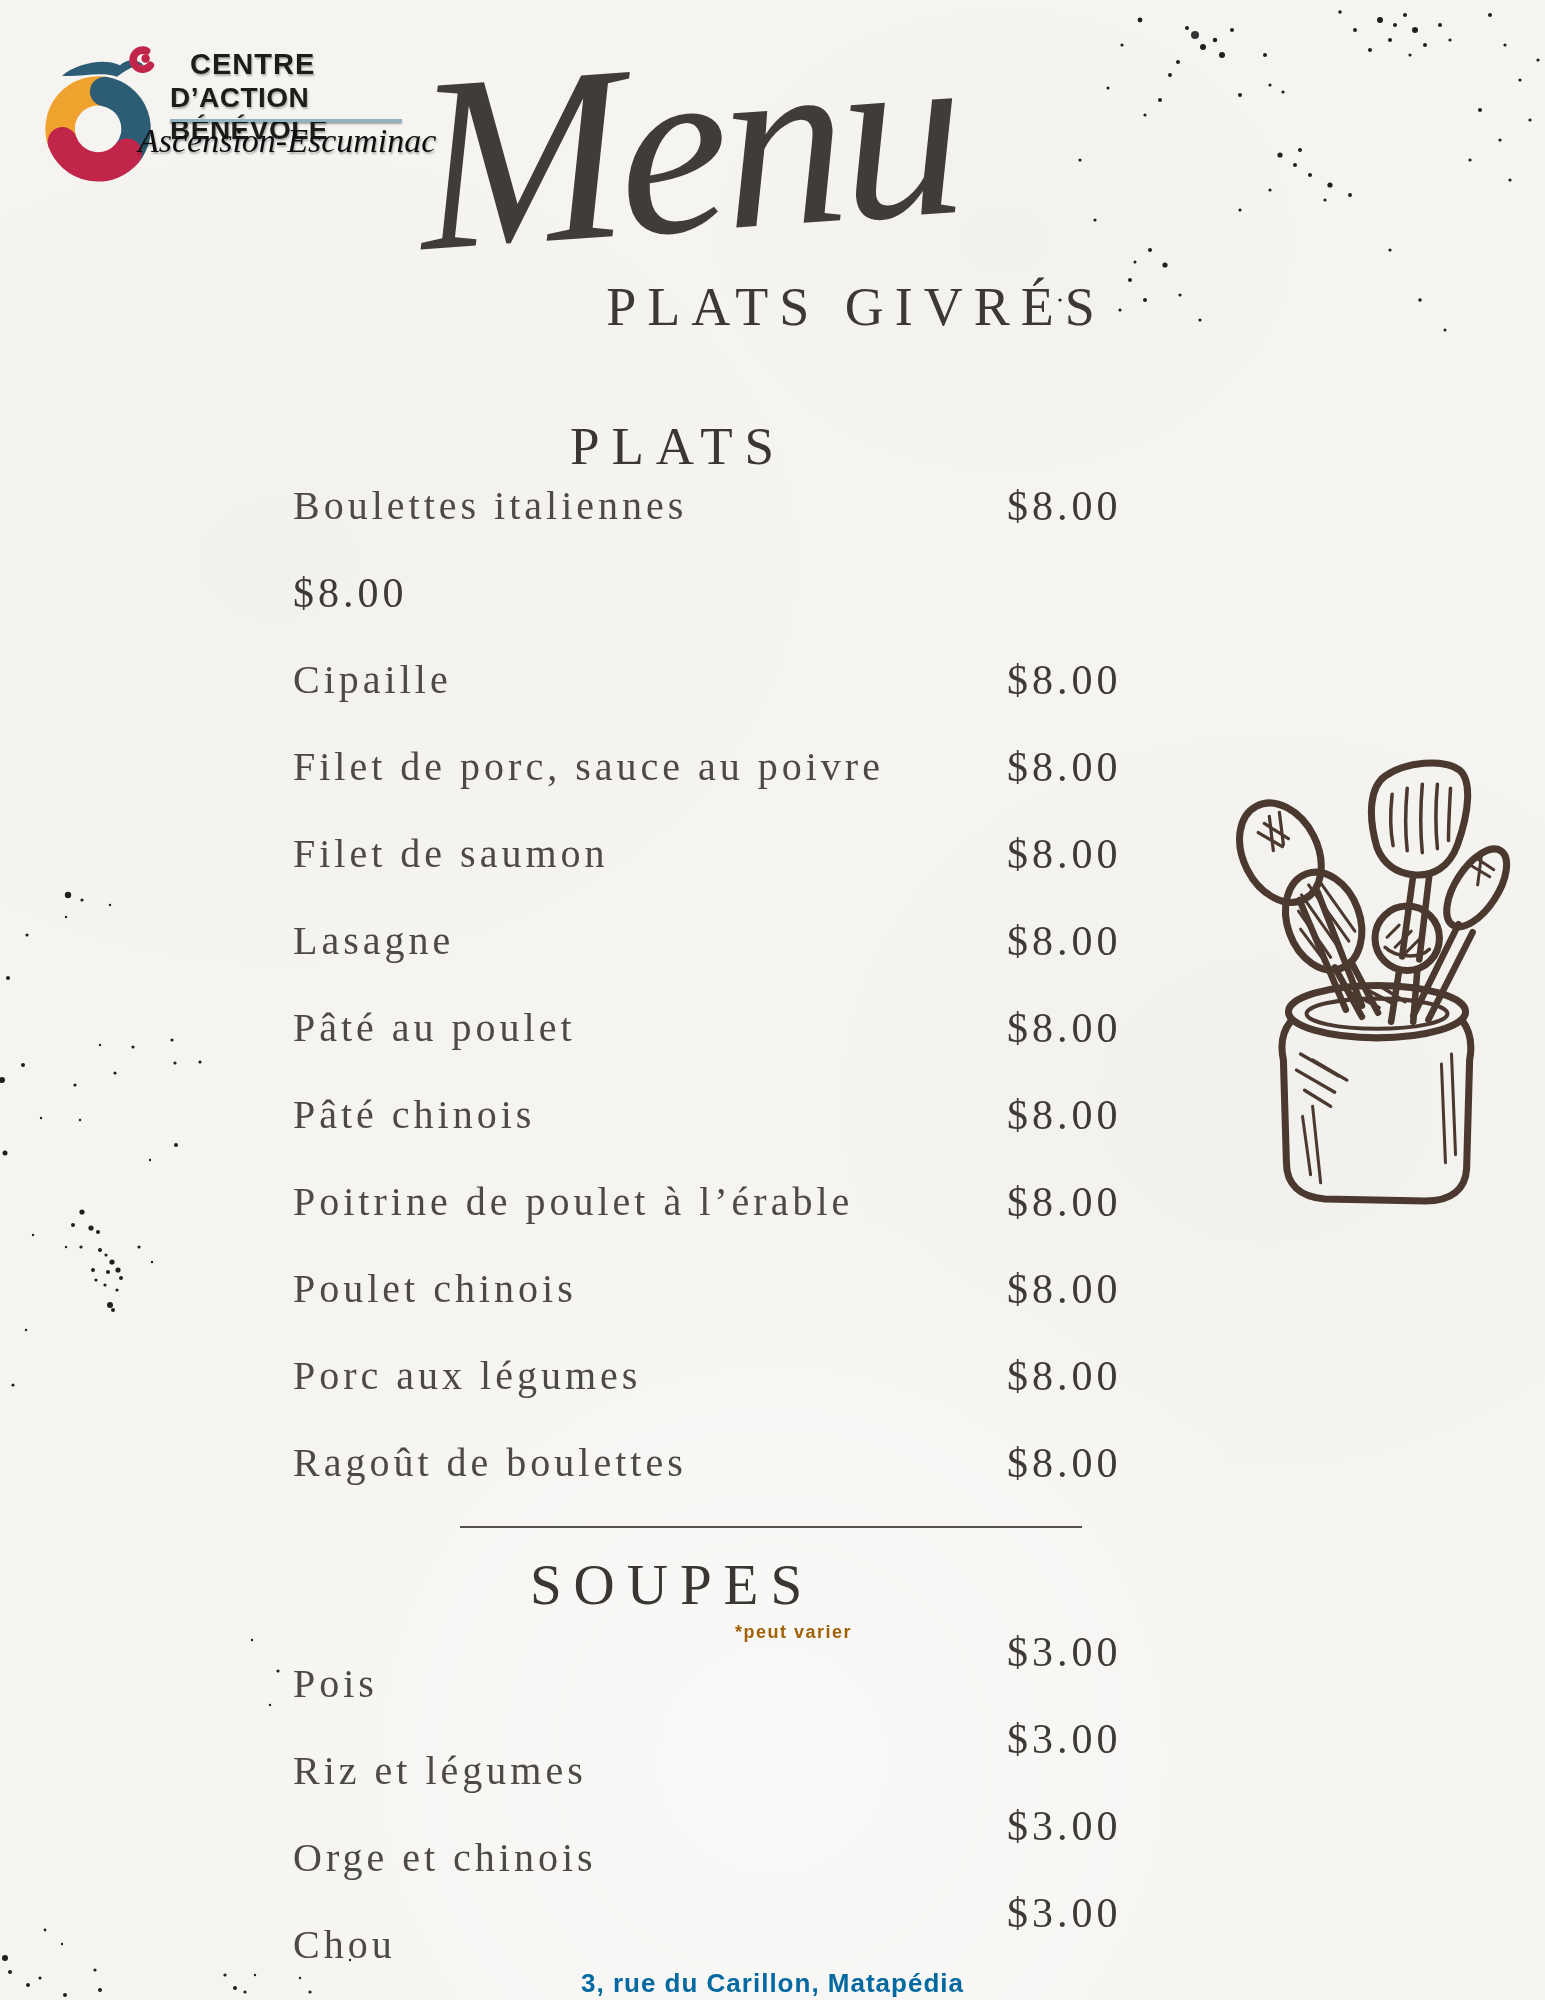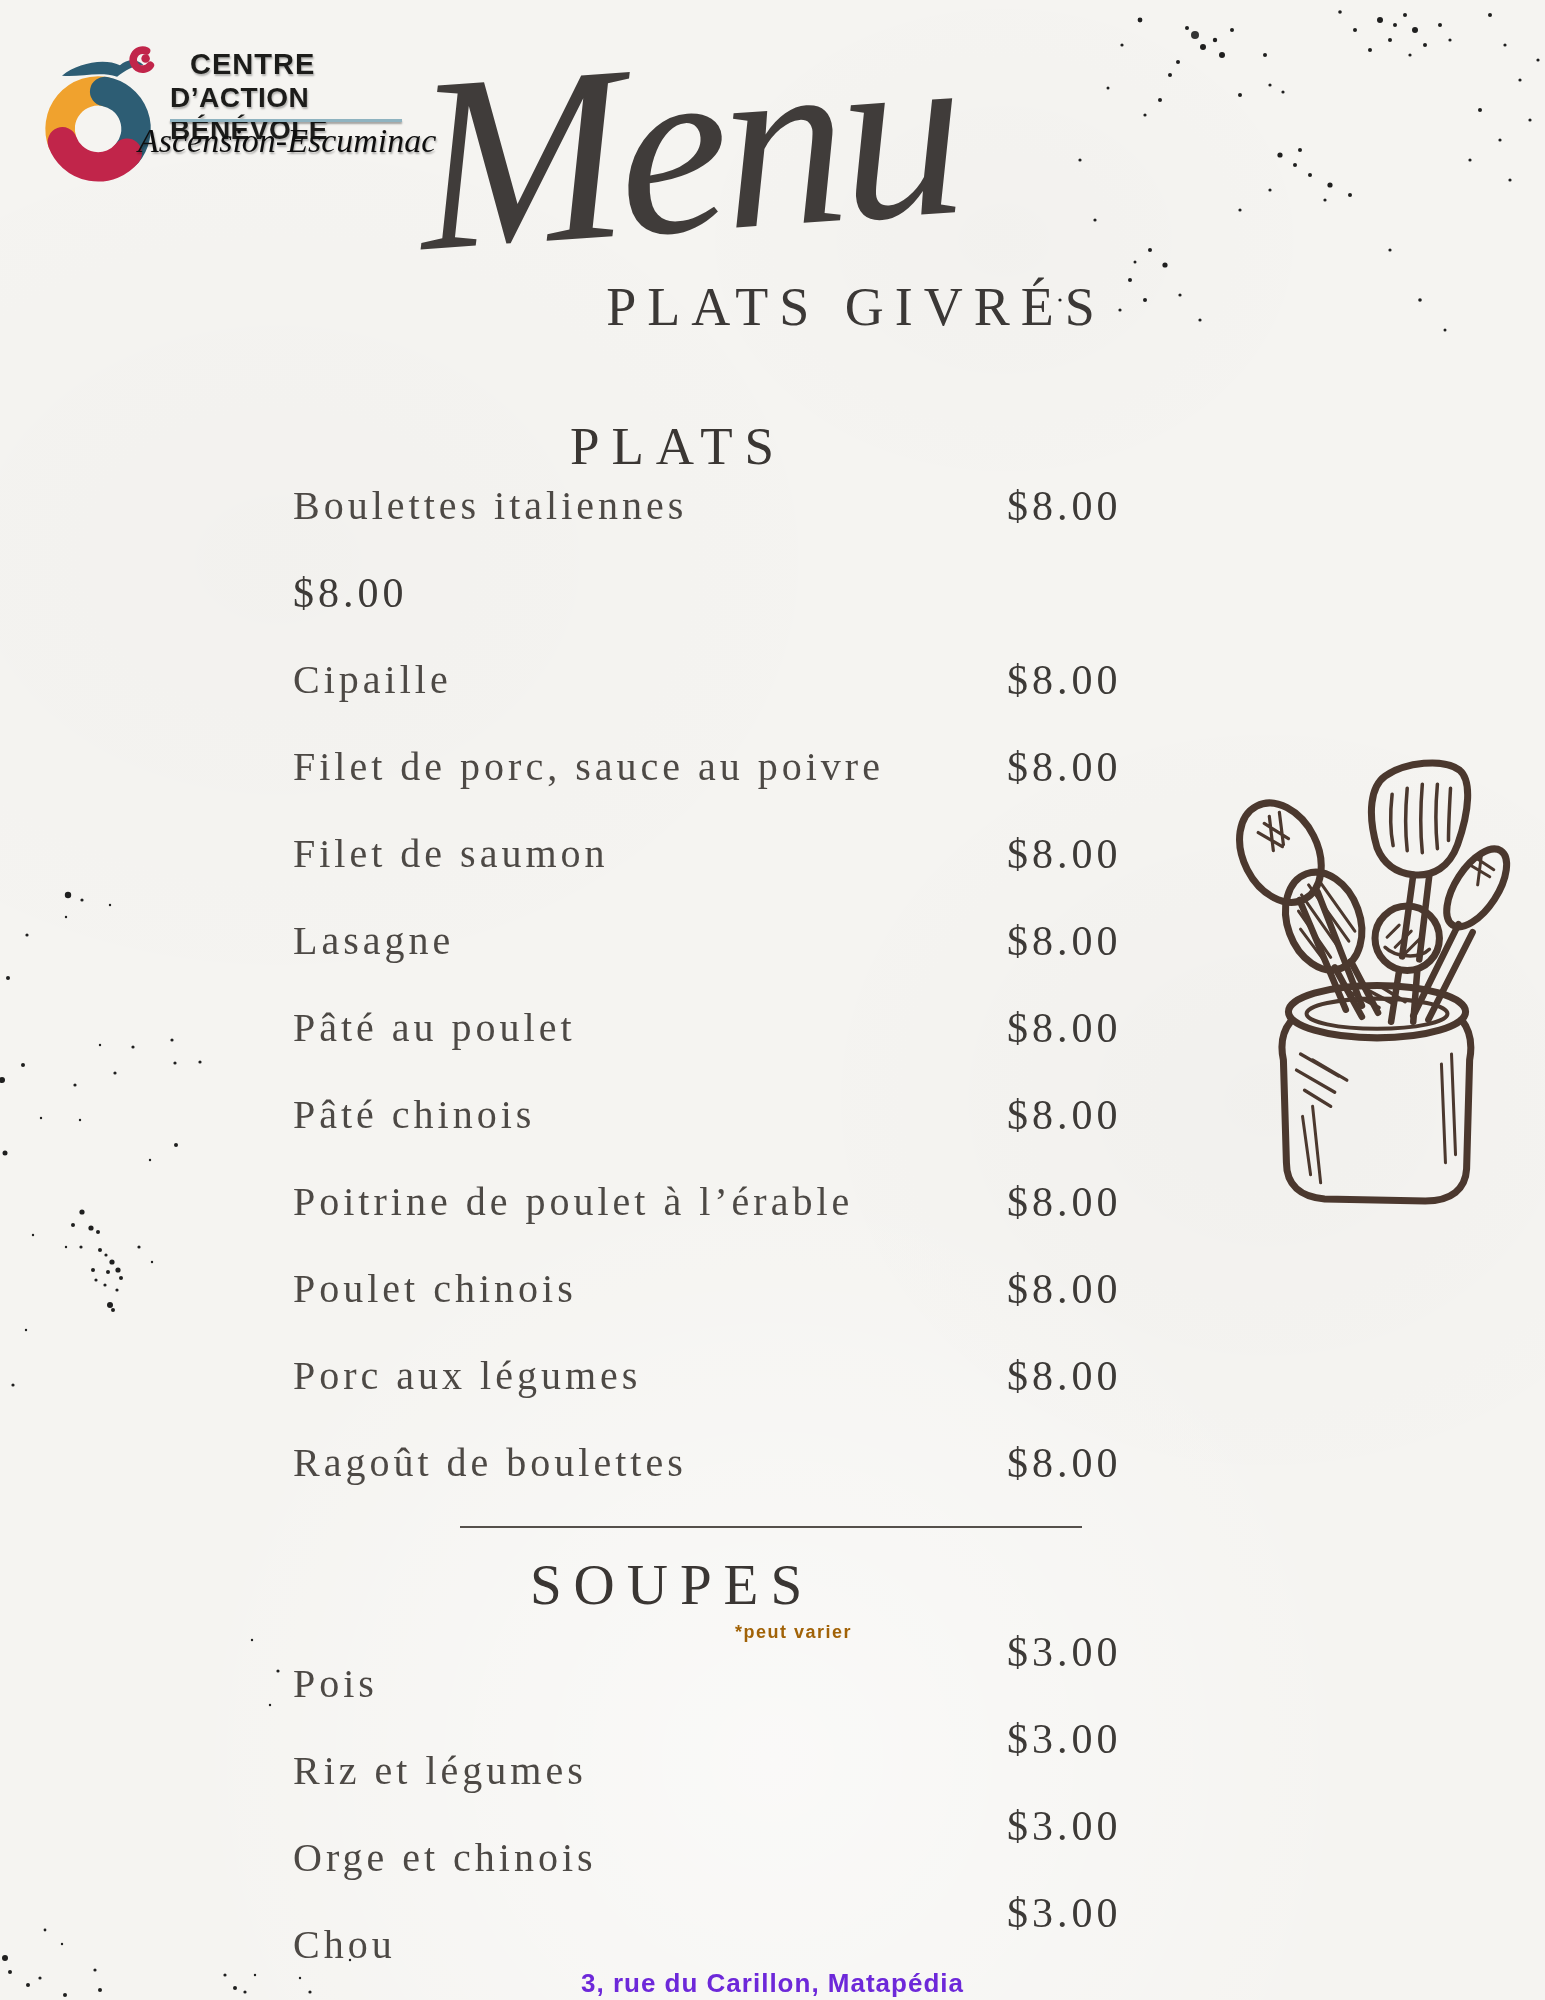--- a/index.html
+++ b/index.html
@@ -56,21 +56,21 @@
   .soup-row{height:87px;position:relative;}
   .soup-row .item-price{position:absolute;right:0;top:0;}
   .soup-row .item-name{position:absolute;left:0;top:32px;}
 
   
   .divider{position:absolute;left:460px;top:1526px;width:622px;height:2px;background:#55504b;}
 
   
   .footer-address{position:absolute;left:0;top:1968px;width:1545px;text-align:center;
     font-family:"Liberation Sans",sans-serif;font-weight:bold;font-size:26px;
-    letter-spacing:1px;color:#6d28d9;}
+    letter-spacing:1px;color:#0369a1;}
 
   
   .utensils{position:absolute;left:1228px;top:752px;width:292px;height:458px;}
   .splatter{position:absolute;left:0;top:0;width:1545px;height:2000px;pointer-events:none;}
 </style>
 </head>
 <body>
 
 <div class="logo">
   <svg class="logo-mark" viewBox="0 0 160 165">

